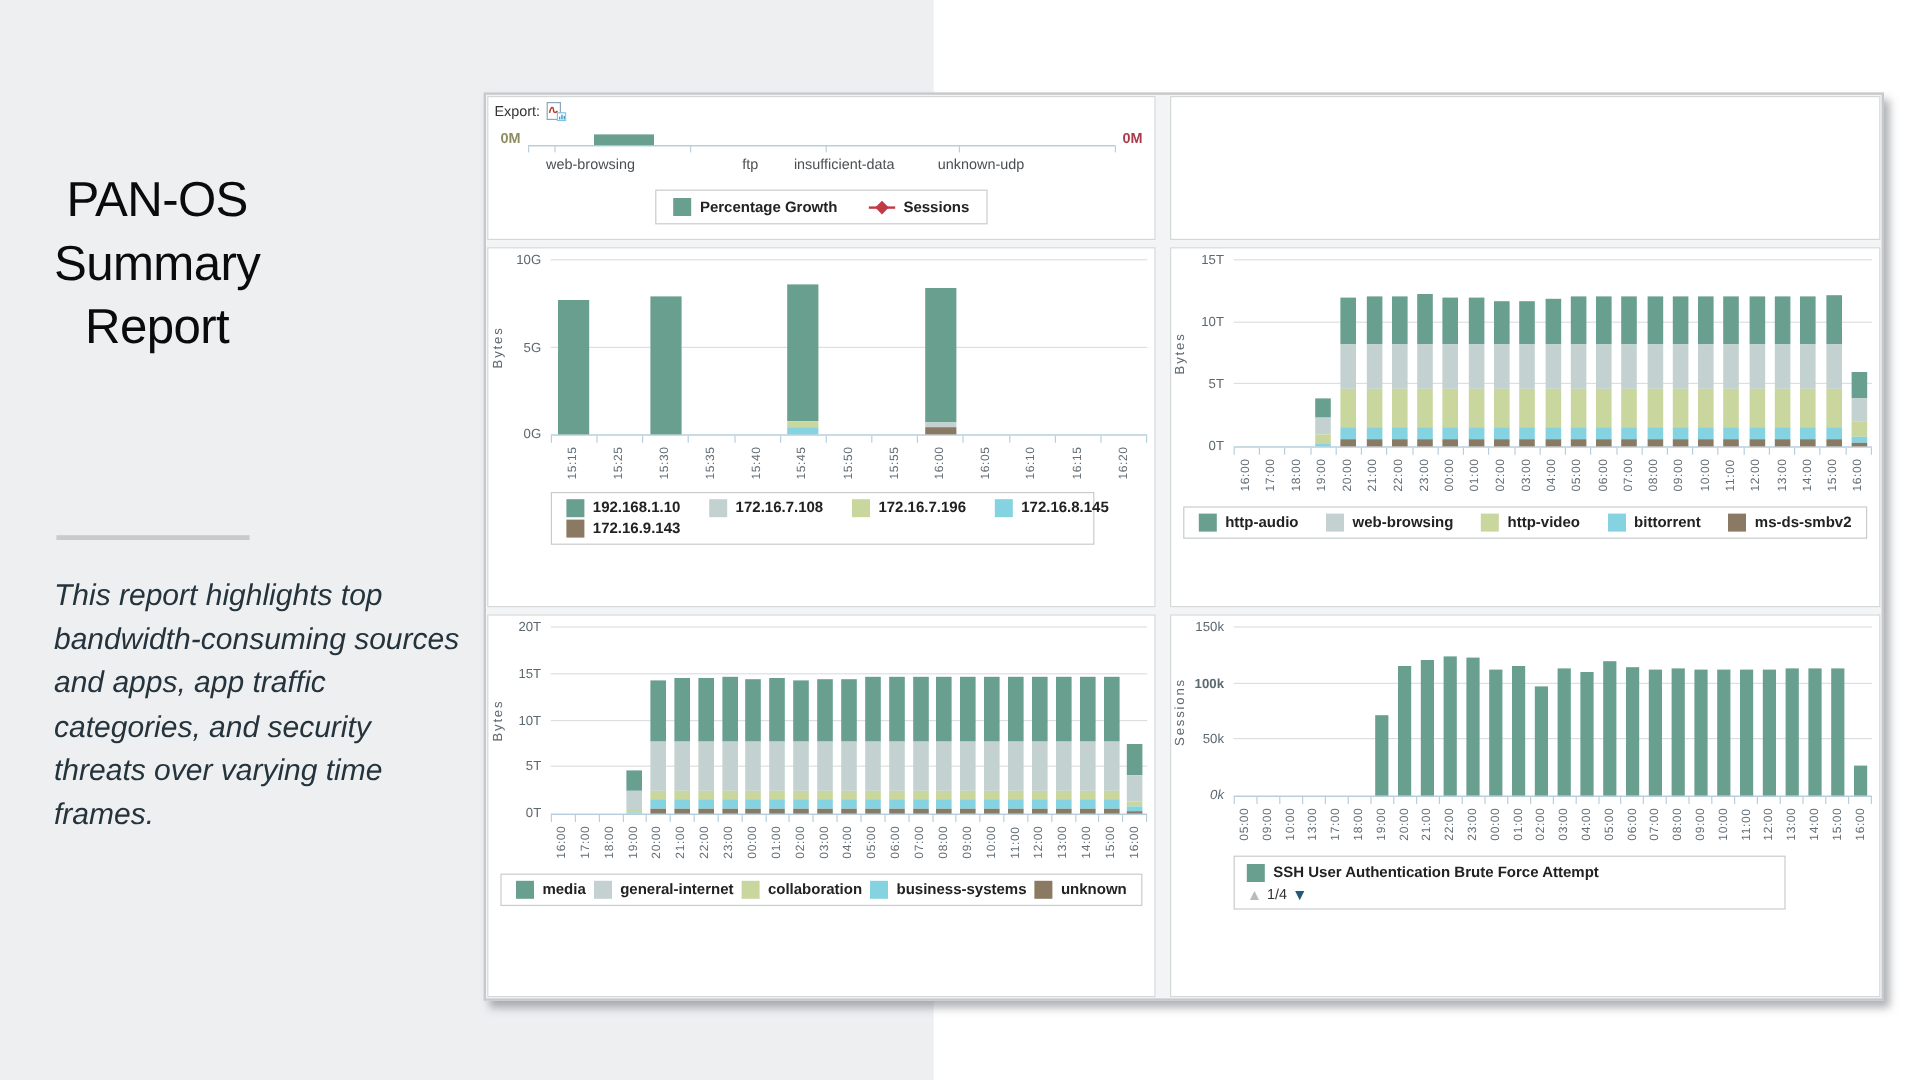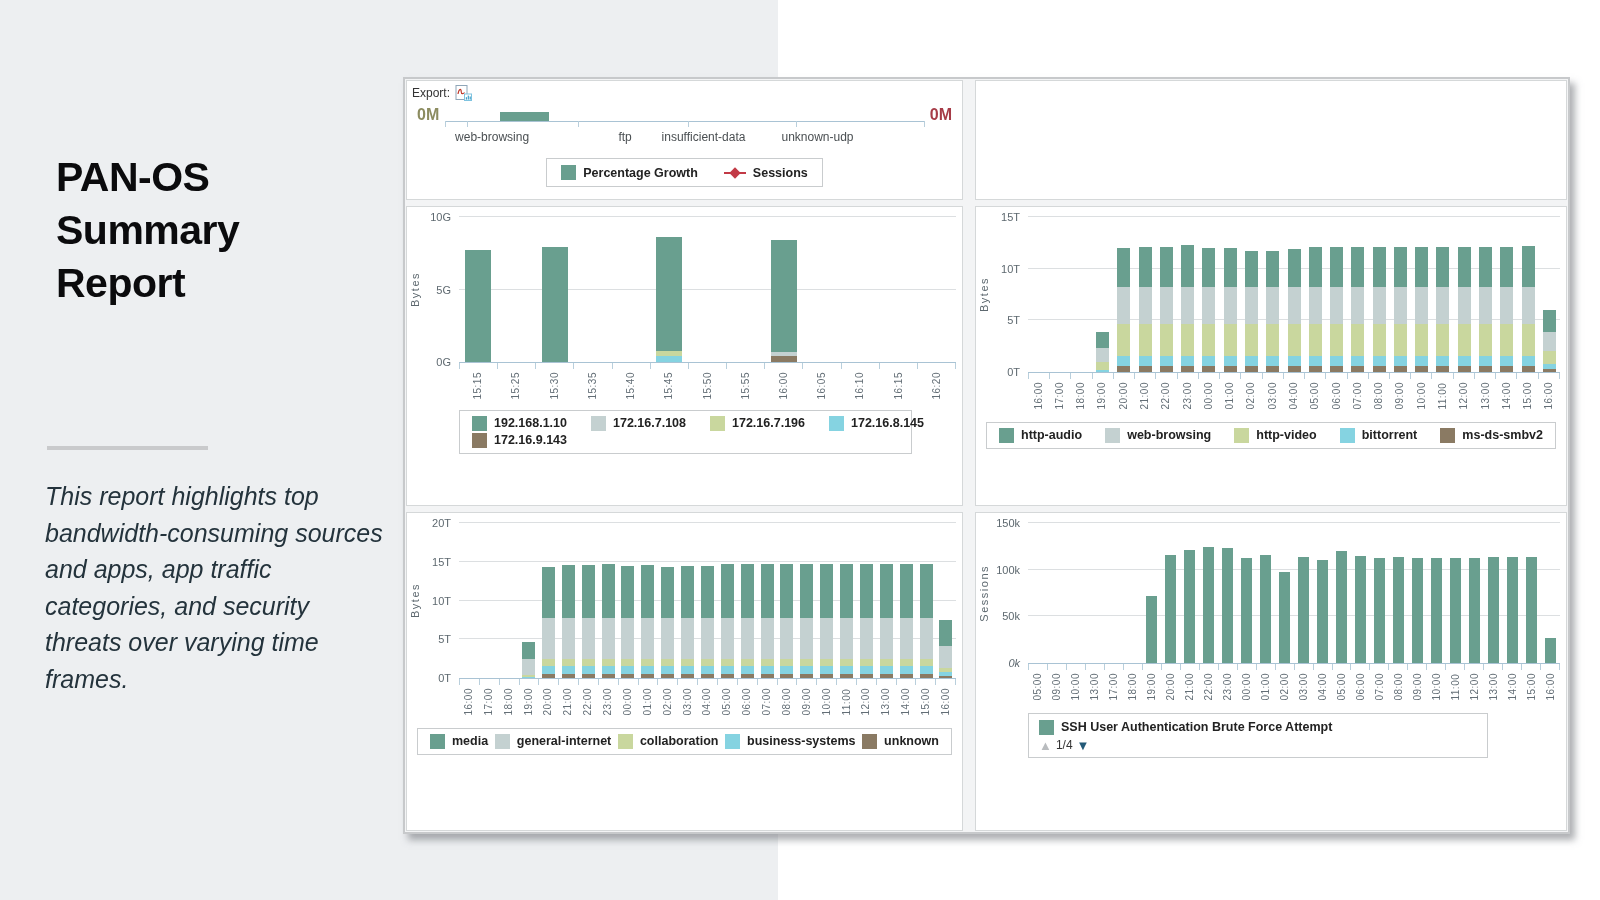--- a/index.html
+++ b/index.html
@@ -3,22 +3,22 @@
 <meta charset="utf-8">
 <style>
   html,body{margin:0;padding:0;}
   body{
     width:1600px;height:900px;position:relative;overflow:hidden;
     background:#ffffff;font-family:"Liberation Sans", sans-serif;
   }
   .left-bg{position:absolute;left:0;top:0;width:778px;height:900px;background:#edeff1;}
 
   
-  .report-title{position:absolute;left:45px;top:140px;margin:11px;font-size:41px;font-weight:bold;
-    color:#0b0b0d;line-height:53px;letter-spacing:-0.5px;}
+  .report-title{position:absolute;left:45px;top:140px;margin:0;font-size:41px;font-weight:normal;
+    color:#0b0b0d;line-height:53px;letter-spacing:-0.5px;text-align:center;}
   .report-title span{display:block;}
   .title-divider{position:absolute;left:47px;top:446px;width:161px;height:4px;background:#c9cacc;}
   .report-description{position:absolute;left:45px;top:478px;width:340px;margin:0;
     font-style:italic;font-size:25px;line-height:36.5px;color:#24333c;}
 
   
   .card{position:absolute;left:403px;top:77px;width:1167px;height:757px;background:#f3f4f5;
     border:2px solid #c7c9cb;box-sizing:border-box;box-shadow:5px 6px 7px rgba(108,112,116,.55);}
   .card-grid{display:grid;width:100%;height:100%;box-sizing:border-box;padding:1px;
     grid-template-columns:557px 1fr;grid-template-rows:120px 300px 1fr;gap:6px 12px;}
@@ -28,21 +28,21 @@
     color:#3c4246;border-bottom:1px solid #d5d8d9;background:#fbfcfc;white-space:nowrap;}
   .panel-body{flex:1;position:relative;padding-top:10px;}
 
   
   .growth-body{padding-top:0;}
   .export-row{position:absolute;top:4px;left:5px;display:flex;align-items:center;gap:5px;
     font-size:12px;color:#333;}
   .pdf-icon{display:inline-flex;cursor:pointer;}
   .growth-wrap{position:absolute;top:26px;left:0;right:0;}
   .gc-row{display:flex;align-items:flex-end;padding:0 10px;}
-  .gc-zero{font-size:16px;font-weight:bold;flex:none;line-height:14px;}
+  .gc-zero{font-size:12px;font-weight:bold;flex:none;line-height:14px;}
   .gc-zero.left{color:#8c8c60;margin-right:6px;}
   .gc-zero.right{color:#a63b47;margin-left:6px;}
   .gc-axis{position:relative;flex:1;height:14px;border-bottom:1px solid #a9c3d4;}
   .gc-bar{position:absolute;bottom:0;height:9px;}
   .gc-tick{position:absolute;top:100%;width:1px;height:6px;background:#b9cfdc;}
   .gc-cats{position:relative;height:16px;margin:8px 40px 0 40px;}
   .gc-cat{position:absolute;transform:translateX(-50%);font-size:12px;color:#4a4f52;white-space:nowrap;}
   .gc-legend{margin:12px auto 0;width:fit-content;border:1px solid #c9ccce;background:#fff;
     padding:6px 14px;display:flex;gap:26px;align-items:center;}
   .gc-legend .legend-item{display:flex;align-items:center;font-size:12.5px;font-weight:bold;color:#222;}
@@ -1025,21 +1025,21 @@
 
     <div class="panel">
       <div class="panel-body chart-mount">
           <div class="chart-area">
             <div class="ygutter" style="height: 140px;">
               <div class="axis-name">
                 <span>Sessions</span>
               </div>
               <div class="ytick-label" style="bottom: 0%; font-style: italic;">0k</div>
               <div class="ytick-label" style="bottom: 33.3333%;">50k</div>
-              <div class="ytick-label" style="bottom: 66.6667%;">100k</div>
+              <div class="ytick-label" style="bottom: 66.6667%; font-weight: bold;">100k</div>
               <div class="ytick-label" style="bottom: 100%;">150k</div>
             </div>
             <div class="plot-col">
               <div class="plot" style="height: 140px;">
                 <div class="gridline" style="bottom: 33.3333%;"></div>
                 <div class="gridline" style="bottom: 66.6667%;"></div>
                 <div class="gridline" style="bottom: 100%;"></div>
                 <div class="bars">
                   <div class="slot">
                     <div class="bar" style="width: 11px;"></div>

